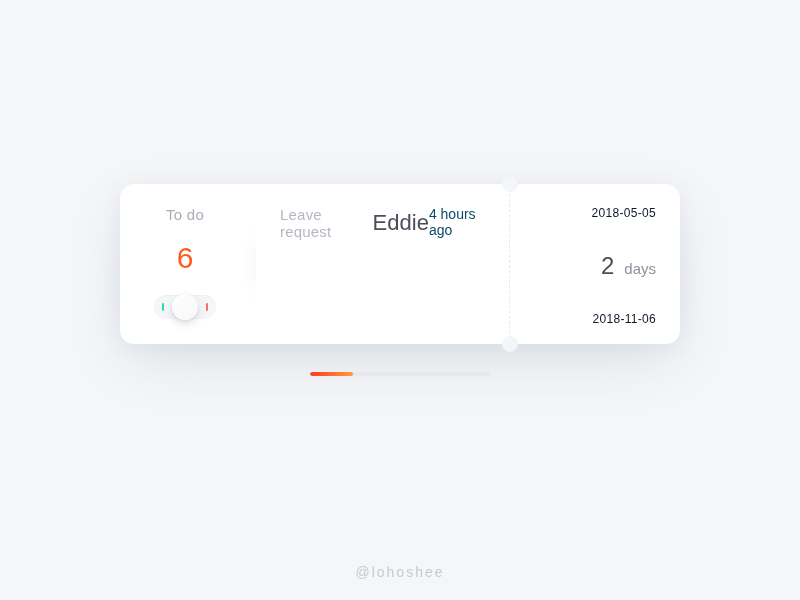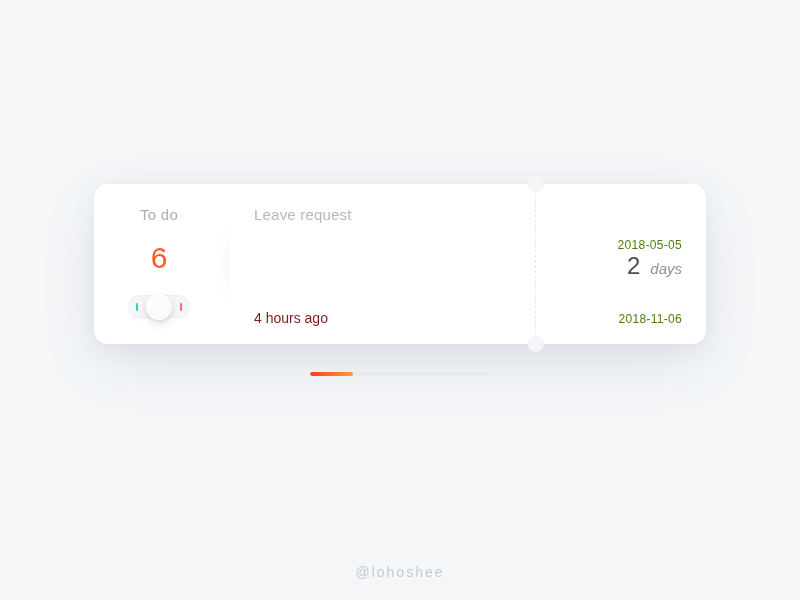--- a/index.html
+++ b/index.html
@@ -8,21 +8,21 @@
     background: #f4f6f8;
     font-family: -apple-system, BlinkMacSystemFont, "Segoe UI", Helvetica, Arial, sans-serif;
     display: flex;
     flex-direction: column;
     align-items: center;
     justify-content: center;
     position: relative;
   }
 
   .card {
-    width: 612px;
+    width: 560px;
     height: 160px;
     background: #ffffff;
     border-radius: 14px;
     box-shadow: 0 20px 60px -10px rgba(100,110,130,0.18), 0 4px 20px rgba(100,110,130,0.08);
     display: flex;
     position: relative;
     margin-top: -40px;
   }
 
   
@@ -87,39 +87,38 @@
     border-radius: 50%;
     background: linear-gradient(135deg, #ffffff, #f6f7f9);
     box-shadow: 0 4px 10px rgba(0,0,0,0.12), 0 1px 3px rgba(0,0,0,0.08);
   }
 
   
   .col-mid {
     flex: 1;
     padding: 22px 10px 18px 30px;
     display: flex;
-    flex-direction: column;
     justify-content: space-between;
     border-right: 1px dashed #e8e9ec;
     position: relative;
   }
   .request-type {
     color: #b4b8c2;
     font-size: 15px;
     font-weight: 300;
     letter-spacing: 0.2px;
   }
   .request-name {
     color: #4a4e57;
     font-size: 22px;
     font-weight: 400;
     margin-top: 4px;
   }
   .request-ago {
-    color: #7f1d1d;
+    color: #0c4a6e;
     font-size: 14px;
     font-weight: 300;
   }
 
   
   .col-right {
     width: 170px;
     padding: 22px 24px 18px 18px;
     display: flex;
     flex-direction: column;
@@ -134,41 +133,39 @@
     height: 16px;
     background: #f4f6f8;
     border-radius: 50%;
     left: -8px;
     box-shadow: inset -1px 0 2px rgba(0,0,0,0.02);
   }
   .notch.top { top: -8px; }
   .notch.bottom { bottom: -8px; }
 
   .date {
-    color: #4d7c0f;
+    color: #0f172a;
     font-size: 12px;
     font-weight: 300;
     letter-spacing: 0.3px;
-    margin-top: 32px;
   }
   .duration {
     display: flex;
     align-items: baseline;
     gap: 10px;
   }
   .duration-num {
     color: #4a4e57;
     font-size: 24px;
     font-weight: 400;
   }
   .duration-unit {
     color: #8d929c;
     font-size: 15px;
     font-weight: 300;
-    font-style: italic;
   }
 
   
   .pager {
     margin-top: 28px;
     width: 180px;
     height: 4px;
     background: #e6e8eb;
     border-radius: 2px;
     position: relative;
@@ -206,20 +203,21 @@
     <div class="todo-count">6</div>
     <div class="toggle">
       <span class="tick-left"></span>
       <span class="knob"></span>
       <span class="tick-right"></span>
     </div>
   </div>
 
   <div class="col-mid">
     <div class="request-type">Leave request</div>
+    <div class="request-name">Eddie</div>
     <div class="request-ago">4 hours ago</div>
   </div>
 
   <div class="col-right">
     <span class="notch top"></span>
     <span class="notch bottom"></span>
     <div class="date">2018-05-05</div>
     <div class="duration">
       <span class="duration-num">2</span>
       <span class="duration-unit">days</span>

